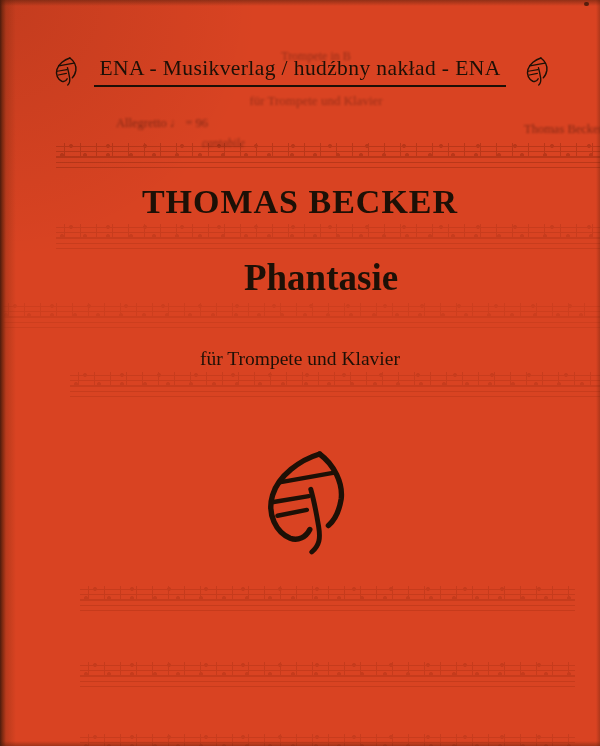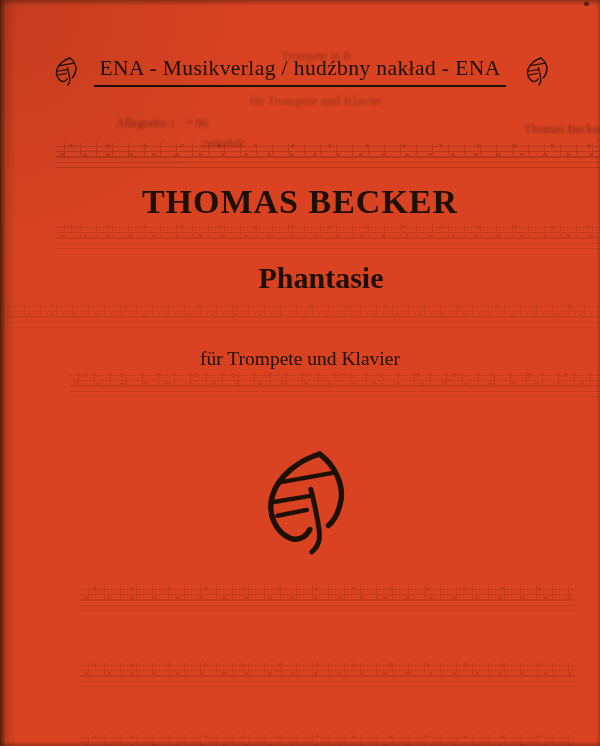--- a/index.html
+++ b/index.html
@@ -43,21 +43,21 @@
 
   
   .header{position:absolute;left:0;right:0;top:54px;display:flex;
     justify-content:center;align-items:center;gap:16px;z-index:3;}
   .header .pubtext{font-size:21.5px;letter-spacing:.4px;
     border-bottom:2px solid #1d1006;padding:0 5px 4px 5px;}
   .leaf-small{width:27px;height:35px;flex:0 0 auto;}
   .composer{position:absolute;left:0;right:0;top:183px;text-align:center;
     font-size:34px;font-weight:bold;letter-spacing:1px;z-index:3;}
   .worktitle{position:absolute;left:0;right:0;top:261px;text-align:center;
-    font-size:30px;font-weight:bold;line-height:33px;z-index:3;margin-left:42px;}
+    font-size:37px;font-weight:bold;line-height:33px;z-index:3;margin-left:42px;}
   .subtitle{position:absolute;left:0;right:0;top:348px;text-align:center;
     font-size:19.5px;z-index:3;}
   .logo-wrap{position:absolute;left:251px;top:448px;width:98px;height:110px;z-index:3;}
   .leaf-stroke{fill:none;stroke:#1d1006;stroke-linecap:round;stroke-linejoin:round;}
 </style>
 </head>
 <body>
 
 <svg width="0" height="0" style="position:absolute" aria-hidden="true">
   <defs>

